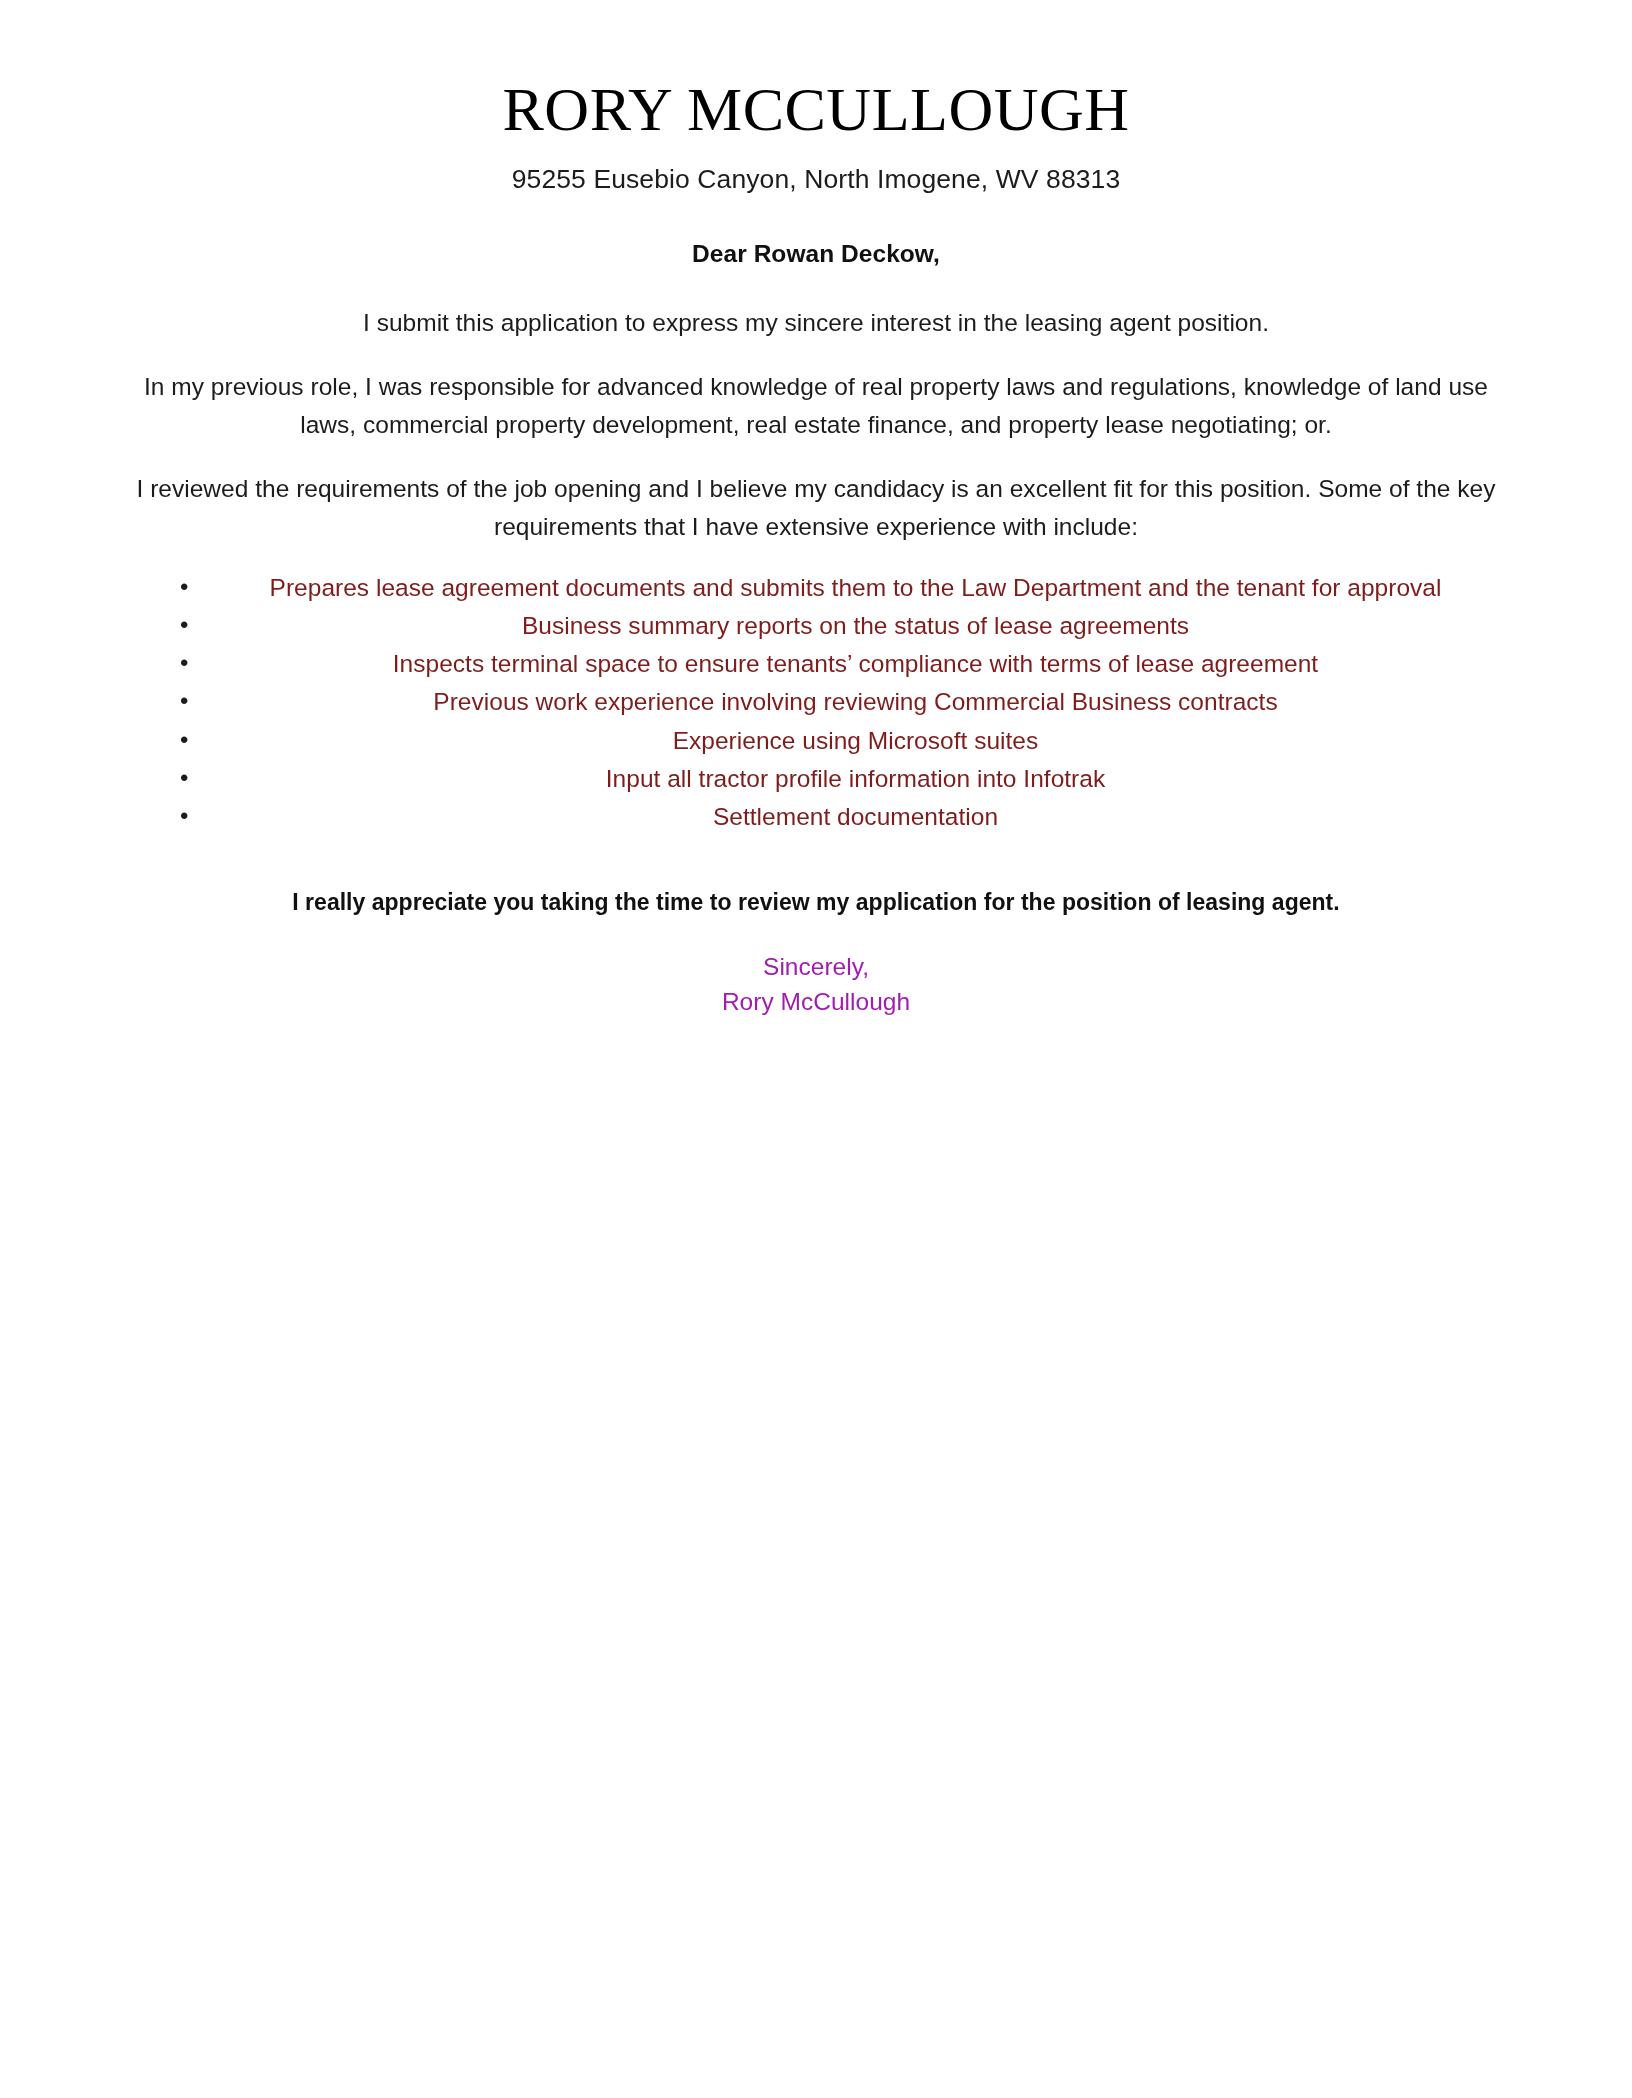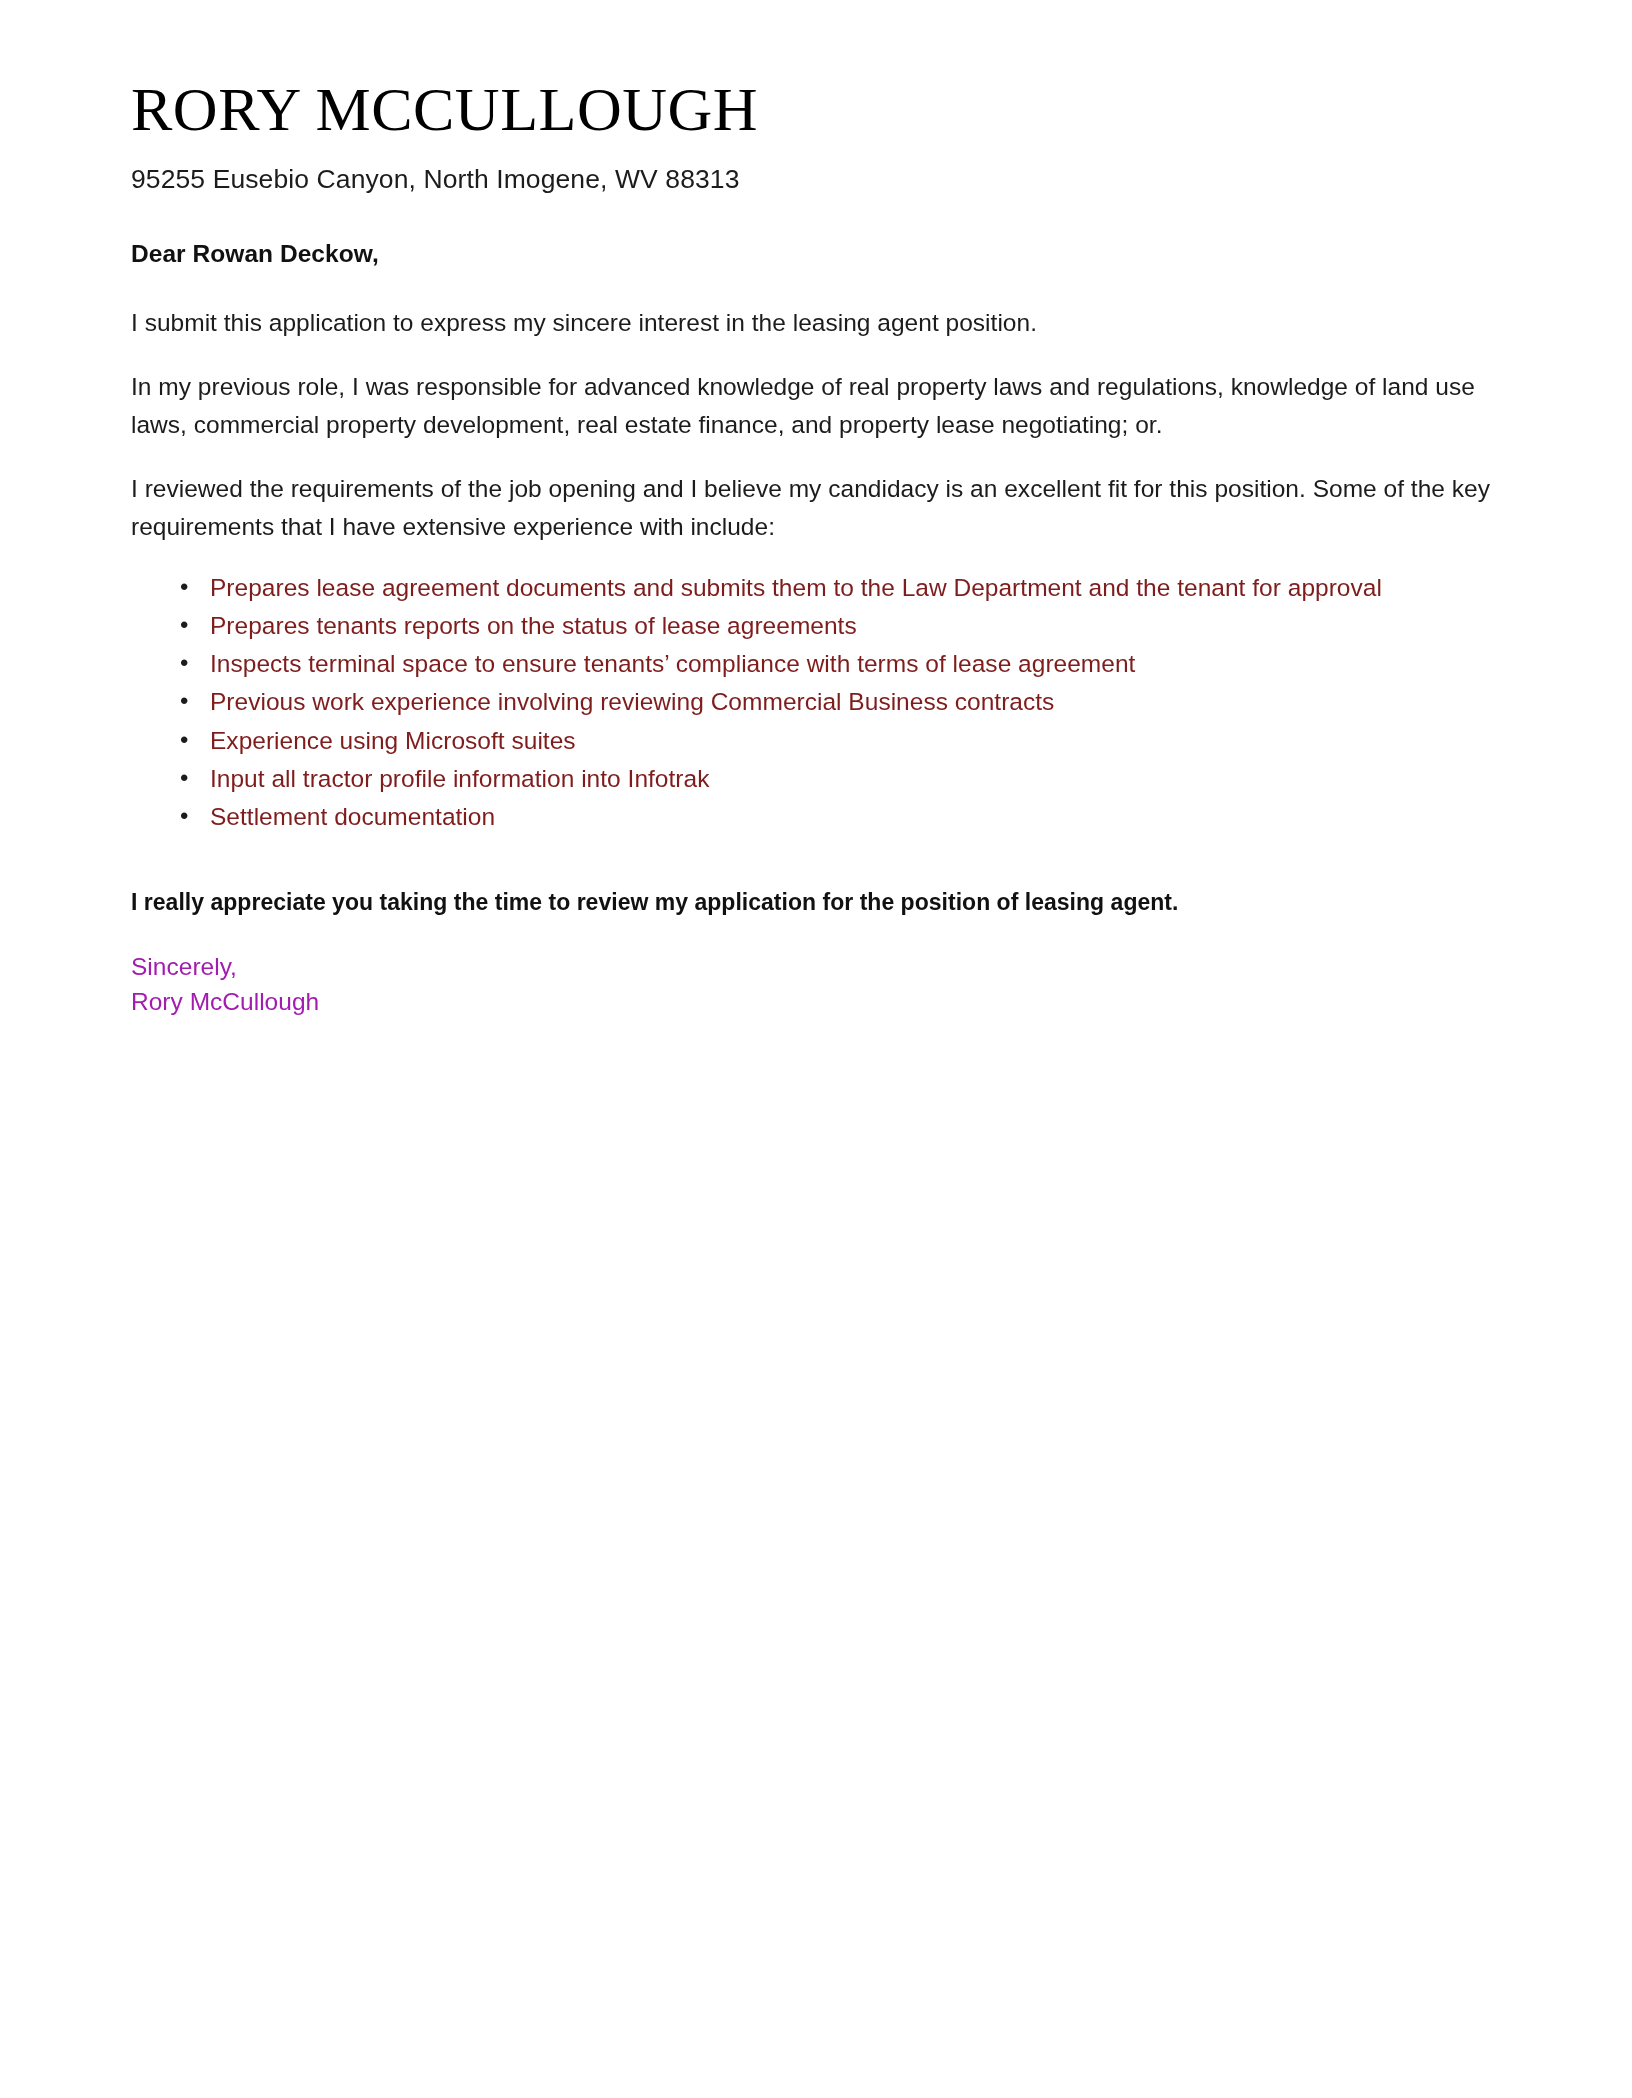--- a/index.html
+++ b/index.html
@@ -21,20 +21,21 @@
     background: #ffffff;
     box-sizing: border-box;
     padding: 0;
     overflow: hidden;
   }
   .content {
     position: absolute;
     left: 131px;
     top: 76px;
     width: 1370px;
+    text-align: center;
   }
 
   
   .letter-name {
     font-family: "Liberation Serif", serif;
     font-size: 62px;
     line-height: 1.08;
     font-weight: 400;
     letter-spacing: 0.5px;
     color: #000000;
@@ -128,21 +129,21 @@
       <div class="salutation">Dear Rowan Deckow,</div>
 
       <p class="para first-para">I submit this application to express my sincere interest in the leasing agent position.</p>
 
       <p class="para">In my previous role, I was responsible for advanced knowledge of real property laws and regulations, knowledge of land use laws, commercial property development, real estate finance, and property lease negotiating; or.</p>
 
       <p class="para">I reviewed the requirements of the job opening and I believe my candidacy is an excellent fit for this position. Some of the key requirements that I have extensive experience with include:</p>
 
       <ul class="req-list">
         <li>Prepares lease agreement documents and submits them to the Law Department and the tenant for approval</li>
-        <li>Prepares tenants reports on the status of lease agreements</li>
+        <li>Business summary reports on the status of lease agreements</li>
         <li>Inspects terminal space to ensure tenants’ compliance with terms of lease agreement</li>
         <li>Previous work experience involving reviewing Commercial Business contracts</li>
         <li>Experience using Microsoft suites</li>
         <li>Input all tractor profile information into Infotrak</li>
         <li>Settlement documentation</li>
       </ul>
 
       <p class="closing-bold">I really appreciate you taking the time to review my application for the position of leasing agent.</p>
 
       <div class="signoff">

